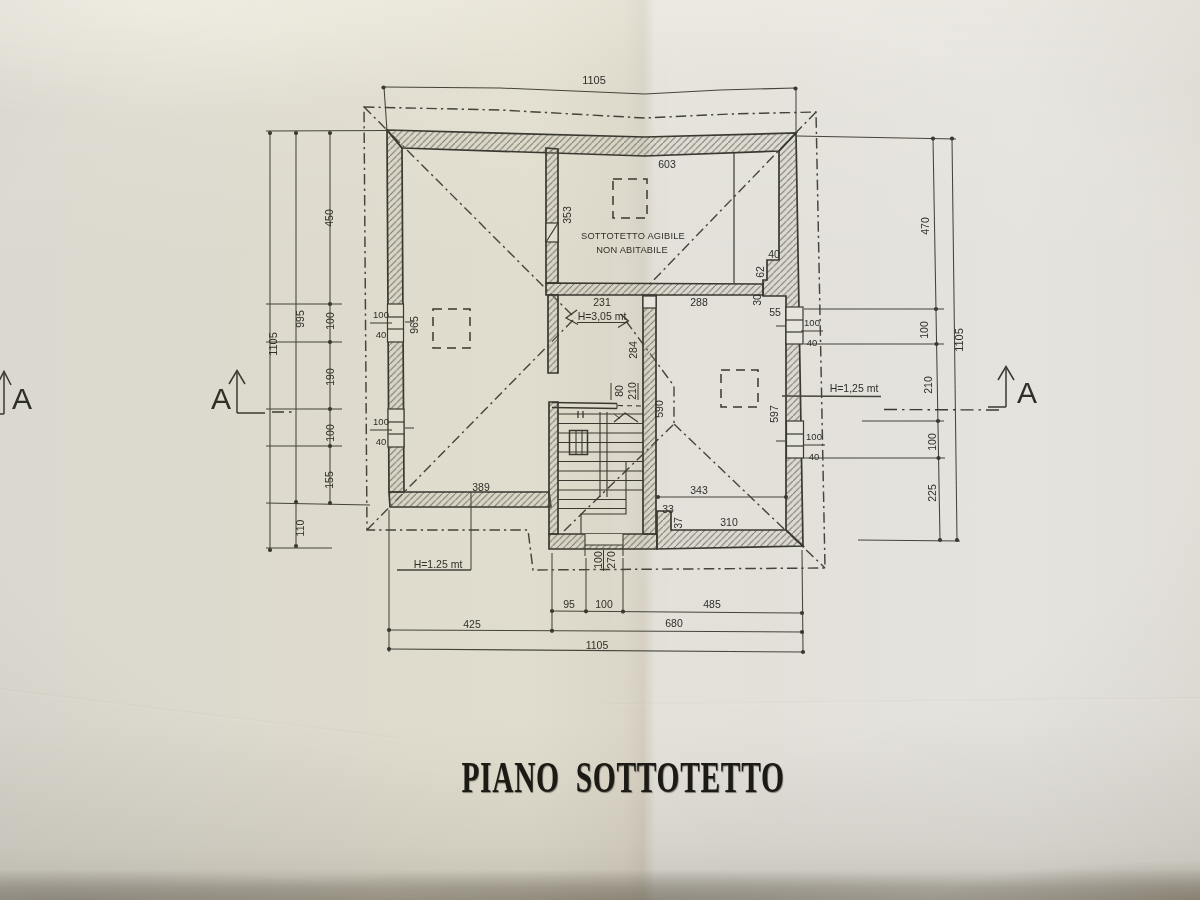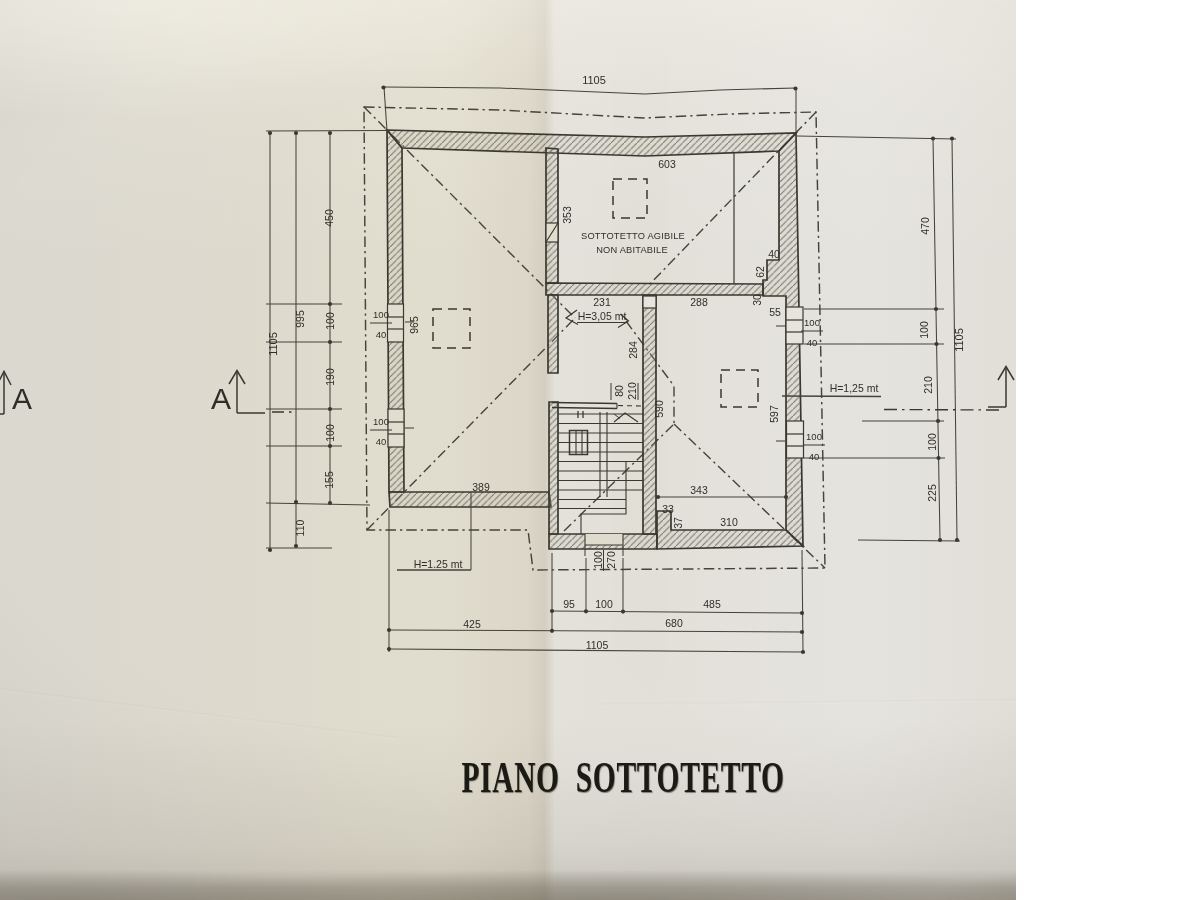--- a/index.html
+++ b/index.html
@@ -1,16 +1,16 @@
 <!DOCTYPE html>
 <html><head>
 <meta charset="utf-8">
 <style>
 html,body{margin:0;padding:0;}
-#page{position:relative;width:1016px;height:900px;overflow:hidden;
+#page{position:relative;width:1200px;height:900px;overflow:hidden;
  font-family:"Liberation Sans", sans-serif;
  background:linear-gradient(90deg,#dbd8d0 0%,#dedacd 28%,#e1ddce 44%,#dbd6c7 52.0%,#d3cec0 53.6%,#e3e1da 54.6%,#e2e0d9 64%,#e5e3dd 85%,#e1dfd8 100%);}
 .lay{position:absolute;left:0;top:0;width:1200px;height:900px;}
 #vgrad{background:linear-gradient(180deg,rgba(255,253,244,0.30) 0%,rgba(255,253,244,0.10) 10%,rgba(0,0,0,0) 30%,rgba(0,0,0,0) 80%,rgba(60,52,38,0.06) 94%,rgba(80,72,58,0.16) 100%);}
 #vign{background:radial-gradient(ellipse 95% 80% at 48% 42%,rgba(0,0,0,0) 55%,rgba(55,50,40,0.07) 88%,rgba(55,50,40,0.13) 100%);}
 #tl{background:radial-gradient(ellipse 45% 18% at 12% 0%,rgba(255,252,242,0.38),rgba(255,252,242,0) 75%);}
 #bot{background:linear-gradient(180deg,rgba(0,0,0,0) 0%,rgba(0,0,0,0) 96.6%,rgba(100,94,82,0.26) 98.6%,rgba(105,97,83,0.34) 100%),
  radial-gradient(ellipse 28% 5.5% at 100% 100%,rgba(100,88,66,0.42),rgba(100,88,66,0) 80%),
  radial-gradient(ellipse 50% 4% at 52% 100%,rgba(95,89,73,0.33),rgba(95,89,73,0) 85%),
  radial-gradient(ellipse 32% 4% at 6% 100%,rgba(88,84,74,0.28),rgba(88,84,74,0) 85%);}

